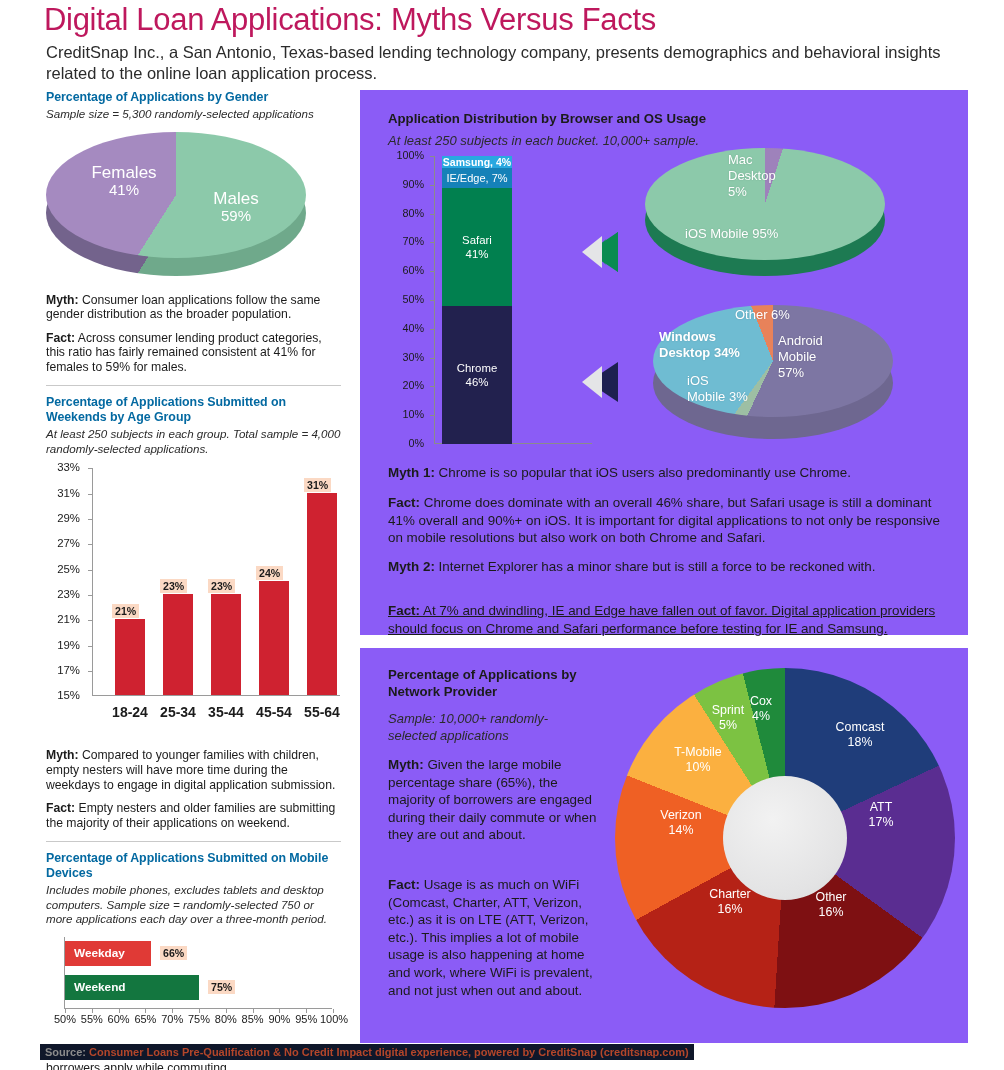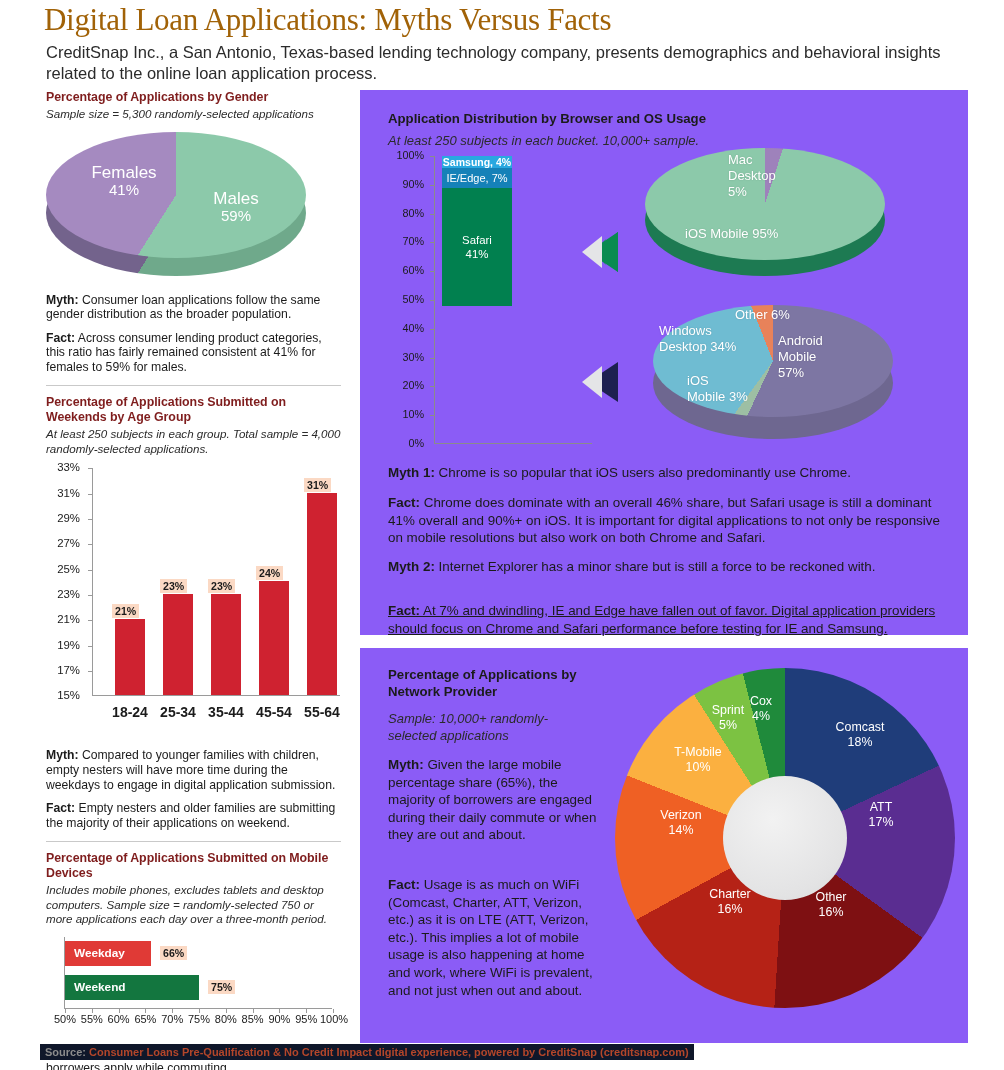--- a/index.html
+++ b/index.html
@@ -10,31 +10,31 @@
     color: #231f20;
     position: relative;
     overflow: hidden;
   }
   .page { position: relative; width: 1004px; height: 1070px; }
 
   
   #main-title {
     position: absolute; left: 44px; top: 2px;
     font-size: 31px; font-weight: 400; letter-spacing: -0.3px;
-    color: #a16207; white-space: nowrap; font-family: Liberation Serif, serif;
+    color: #be185d; white-space: nowrap;
   }
   #subtitle {
     position: absolute; left: 46px; top: 42px; width: 920px;
     font-size: 16.5px; line-height: 21px; color: #2b2b2b;
   }
 
   
   #left-col { position: absolute; left: 46px; top: 90px; width: 295px; }
   .sec-title {
-    font-size: 12.4px; font-weight: bold; color: #7f1d1d;
+    font-size: 12.4px; font-weight: bold; color: #0369a1;
     line-height: 15px; letter-spacing: -0.05px;
   }
   .sec-sub {
     font-size: 11.6px; font-style: italic; color: #2b2b2b;
     line-height: 14.5px; margin-top: 2px;
   }
   .mf { font-size: 12.2px; line-height: 14.6px; color: #1b1b1b; margin-top: 9px; }
   .mf b { font-weight: bold; }
   .rule { height: 1px; background: #c9c9c9; margin: 11px 0 9px 0; }
 
@@ -332,20 +332,24 @@
       <div class="stack-seg" style="top:4px; height:11.5px; background:#29a8e0; font-size:10.5px; font-weight:bold;">
         <span>Samsung, 4%</span>
       </div>
       <div class="stack-seg" style="top:15.5px; height:20.2px; background:#1581b8; font-size:11px;">
         <span>IE/Edge, 7%</span>
       </div>
       <div class="stack-seg" style="top:35.7px; height:118.1px; background:#01804f; flex-direction:column;">
         <span>Safari</span>
           <span>41%</span>
       </div>
+      <div class="stack-seg" style="top:153.8px; height:138.2px; background:#22214e; flex-direction:column;">
+        <span>Chrome</span>
+          <span>46%</span>
+      </div>
     </div>
 
     <div class="arrow-left" style="left:212px; top:140px; width:46px; height:44px;">
       <svg width="46" height="44" viewBox="0 0 46 44">
         <path d="M46 2 L46 42 L22 22 L46 2 Z M22 22 L34 9 L28 22 L34 35 Z" fill="#0a8b50"></path>
         <polygon points="46,2 46,42 16,22" fill="#0a8b50"></polygon>
         <polygon points="30,6 30,38 10,22" fill="#e4e5e7"></polygon>
       </svg>
     </div>
     <div class="arrow-left" style="left:212px; top:270px; width:46px; height:44px;">
@@ -365,21 +369,21 @@
         <span>5%</span>
       </span>
       <span class="ospie-label" style="left:40px; top:78px; width:160px;">iOS Mobile 95%</span>
     </div>
 
     <div class="ospie" style="left:293px; top:215px; width:245px; height:160px;">
       <div style="position:absolute;left:0;top:22px;width:240px;height:112px;border-radius:50%;background:#6e6790;"></div>
       <div style="position:absolute;left:0;top:0;width:240px;height:112px;border-radius:50%;
                   background:conic-gradient(from 0deg,#7d76a3 0deg 205.2deg,#9dbfa4 205.2deg 216deg,#6fbcd2 216deg 338.4deg,#e8825a 338.4deg 360deg);"></div>
       <span class="ospie-label" style="left:82px; top:2px; width:110px;">Other 6%</span>
-      <span class="ospie-label" style="left:6px; top:18px; width:110px;">
+      <span class="ospie-label" style="left:6px; top:24px; width:110px;font-weight:bold;">
         <span>Windows</span><br><span>Desktop 34%</span>
       </span>
       <span class="ospie-label" style="left:34px; top:68px; width:100px;">
         <span>iOS</span><br><span>Mobile 3%</span>
       </span>
       <span class="ospie-label" style="left:125px; top:28px; width:90px;">
         <span>Android</span><br><span>Mobile</span><br><span>57%</span>
       </span>
     </div>
 

